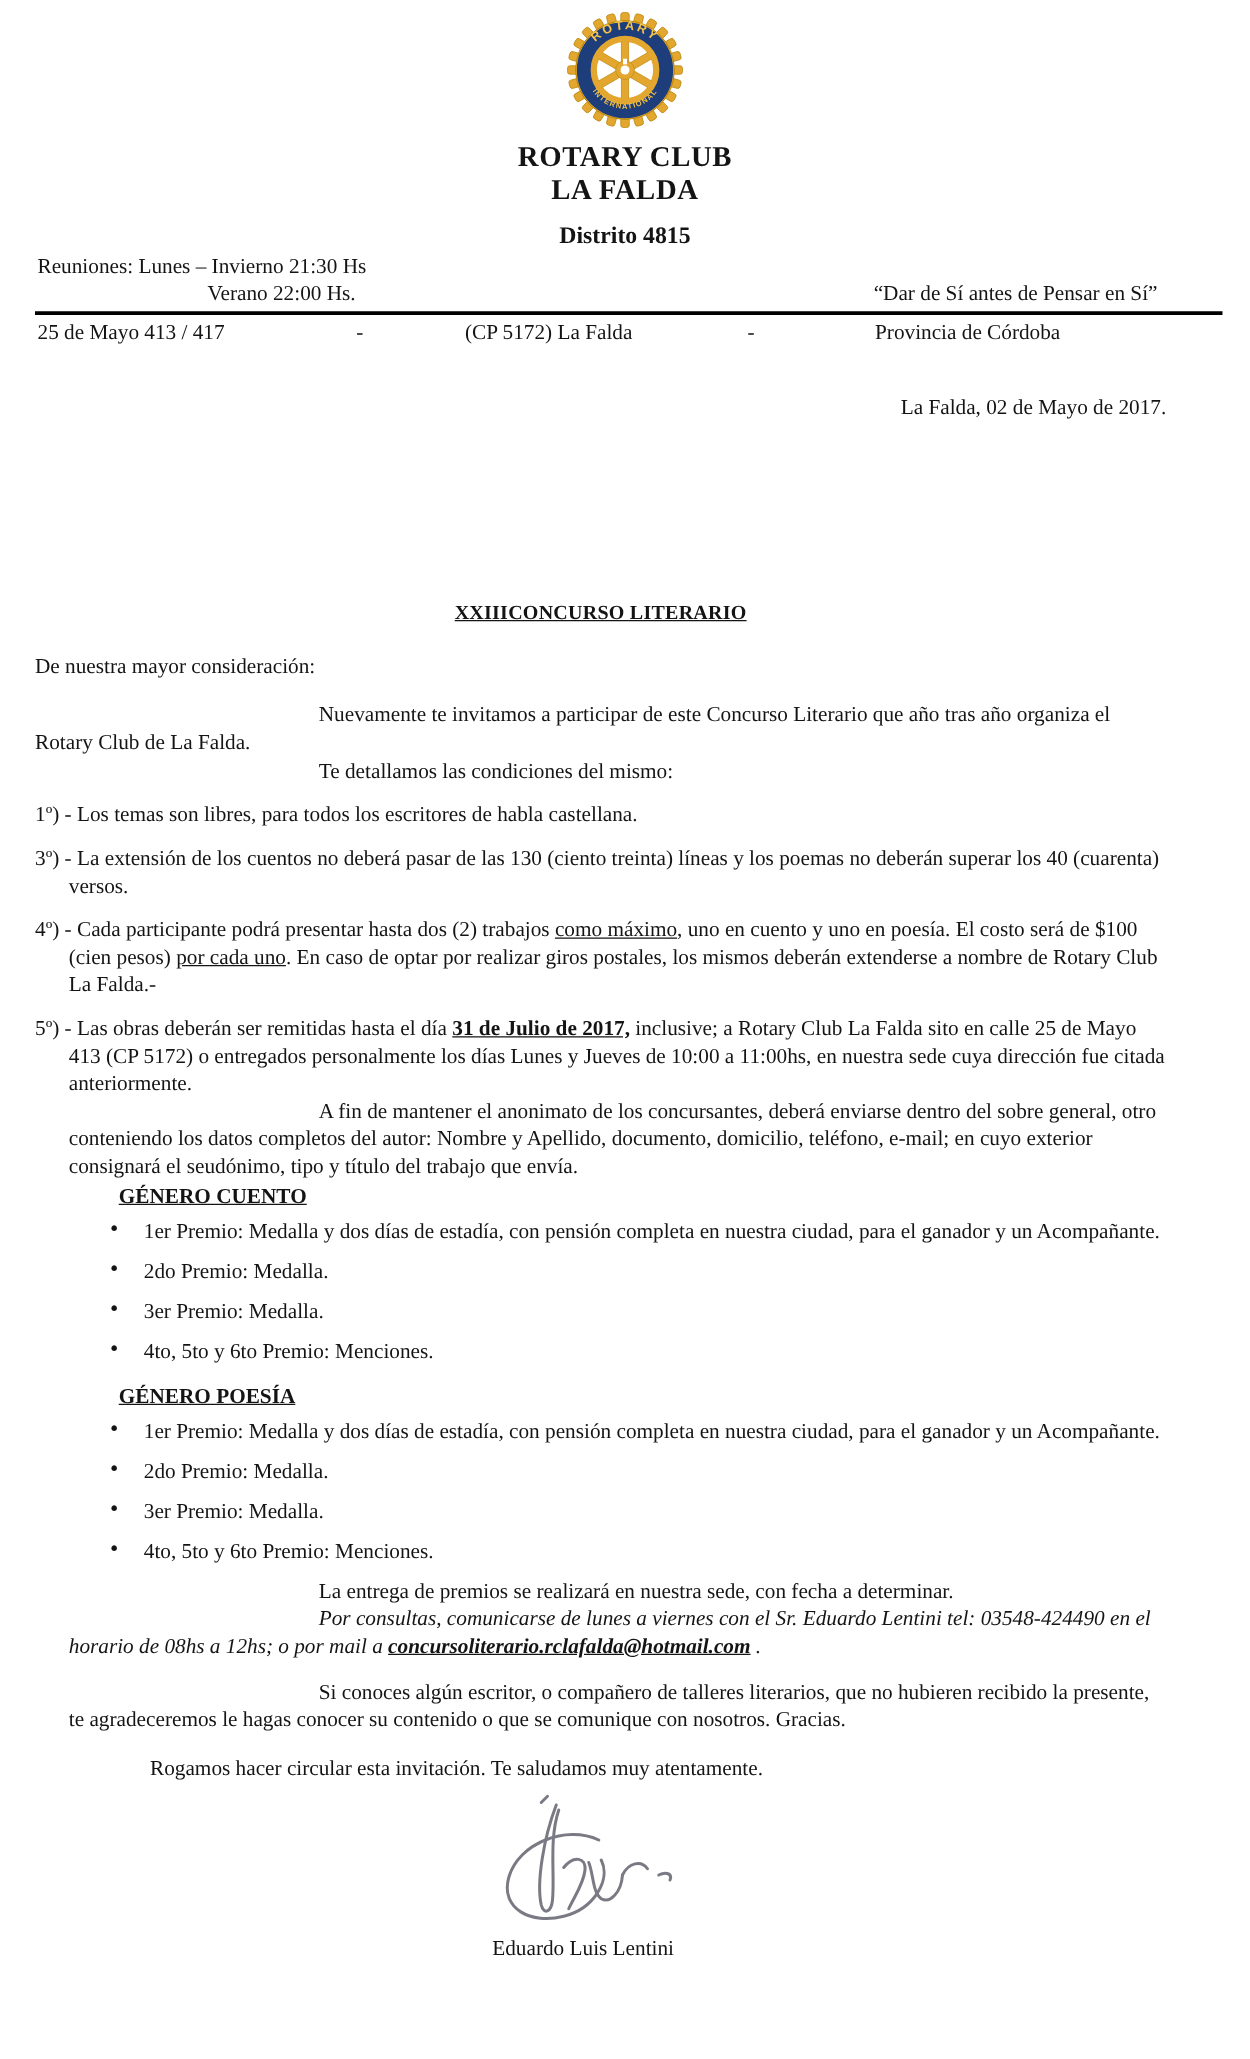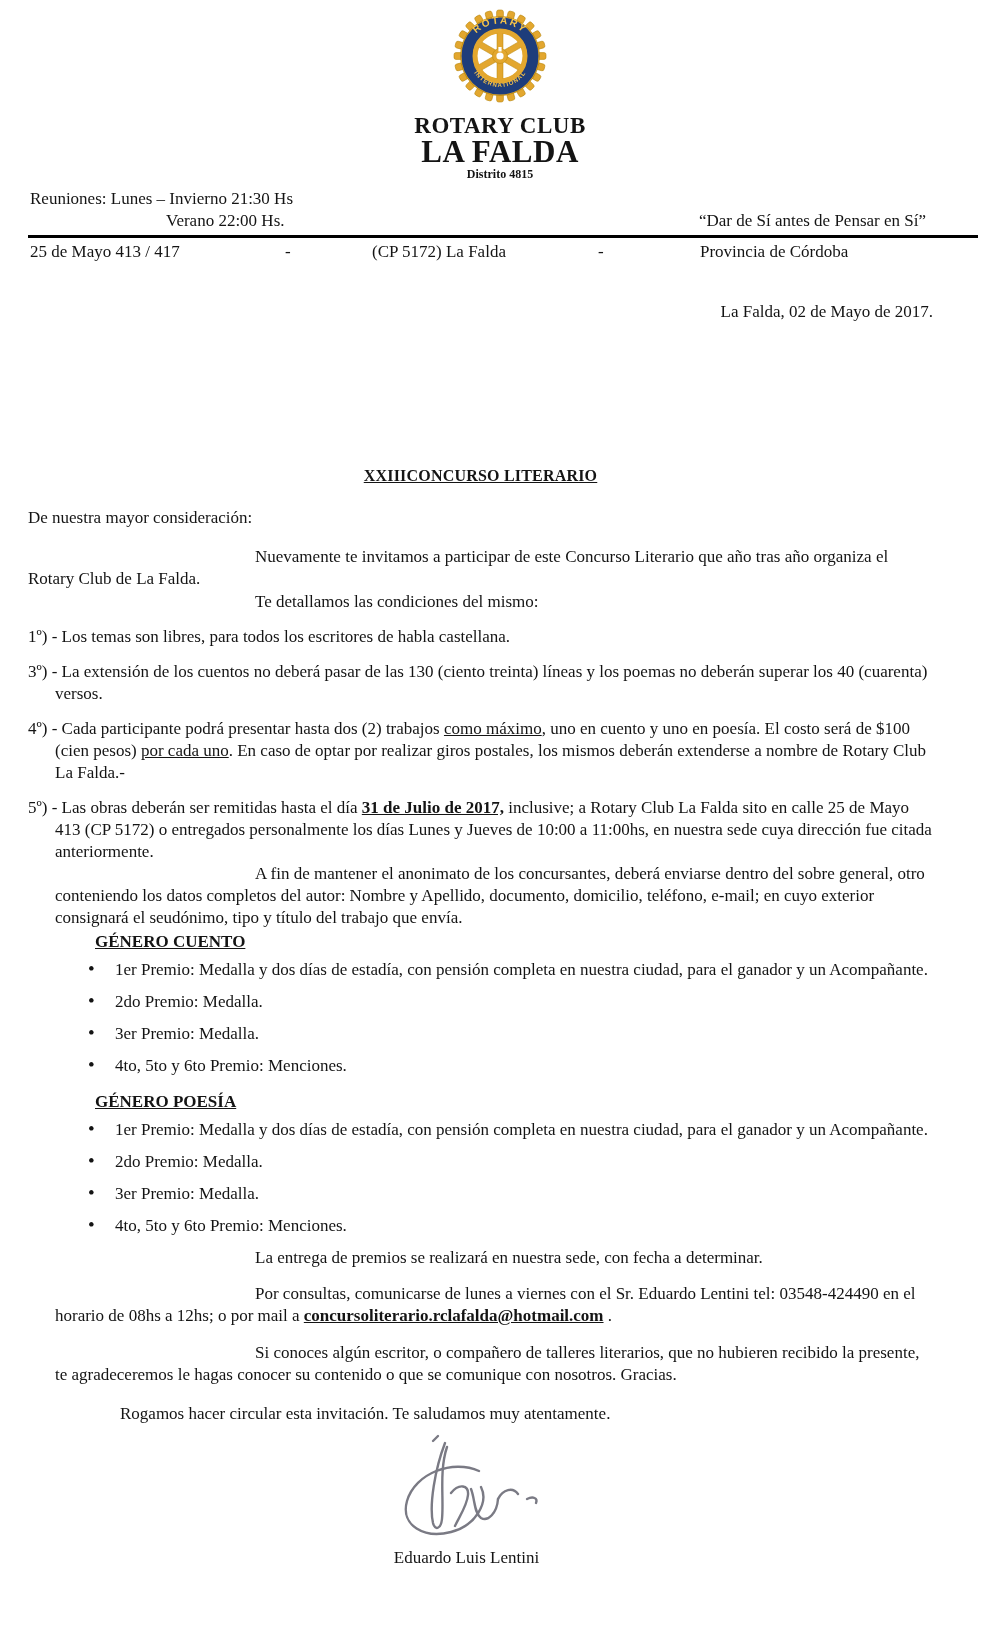--- a/index.html
+++ b/index.html
@@ -7,22 +7,22 @@
     width:1000px;height:1647px;margin:0 auto;background:#fff;position:relative;
     font-family:"Liberation Serif","DejaVu Serif",serif;
     font-size:17px;line-height:22px;color:#141414;overflow:hidden;
   }
   .content{padding:0 67px 0 28px;}
   .b{font-weight:bold;}
   .u{text-decoration:underline;}
   
   .logo-wrap{text-align:center;padding-top:8px;}
   .org-name{text-align:center;font-weight:bold;font-size:23px;line-height:25px;margin-top:3px;letter-spacing:.5px;}
-  .org-city{text-align:center;font-weight:bold;font-size:31px;line-height:25px;margin-top:1px;letter-spacing:.5px;}
-  .district{text-align:center;font-weight:bold;font-size:12px;line-height:17px;margin-top:2px;}
+  .org-city{text-align:center;font-weight:bold;font-size:23px;line-height:25px;margin-top:1px;letter-spacing:.5px;}
+  .district{text-align:center;font-weight:bold;font-size:19px;line-height:17px;margin-top:16px;}
   .meet-block{position:relative;margin-top:5px;}
   .meet-l1{margin-left:2px;}
   .meet-l2{margin-left:138px;}
   .motto{position:absolute;right:7px;bottom:0;}
   .rule{border:0;border-top:3px solid #000;margin:3px -45px 0 0;}
   .addr-row{position:relative;height:24px;margin-top:3px;}
   .addr-row span{position:absolute;top:0;white-space:nowrap;}
   .addr-street{left:2px;}
   .addr-sep1{left:257px;}
   .addr-city{left:344px;}
@@ -39,21 +39,21 @@
   .anon{margin-top:0;padding-left:27px;text-indent:200px;}
   .premios-h{margin-top:15px;}
   .premios-h span{text-decoration:underline;}
   .genre-h{margin-left:67px;margin-top:2px;}
   .genre-h span{font-weight:bold;text-decoration:underline;}
   .genre-h.second{margin-top:14px;}
   ul.prizes{list-style:none;margin:6px 0 0 0;padding:0;}
   ul.prizes li{position:relative;padding-left:87px;margin-bottom:10px;}
   ul.prizes li::before{content:"\2022";position:absolute;left:60px;top:-1px;font-size:19px;}
   .delivery{margin-top:3px;margin-left:227px;}
-  .contact{margin-top:14px;padding-left:27px;text-indent:200px;}
+  .contact{padding-left:27px;text-indent:200px;font-style:italic;}
   .share{margin-top:15px;padding-left:27px;text-indent:200px;}
   .closing{margin-top:17px;margin-left:92px;}
   .sig-block{margin-top:4px;text-align:center;transform:translateX(-14px);}
   .sig-scribble{display:block;margin:0 auto;}
   .signer-name{margin-top:0;}
 </style>
 </head>
 <body>
 
 <div class="page">

